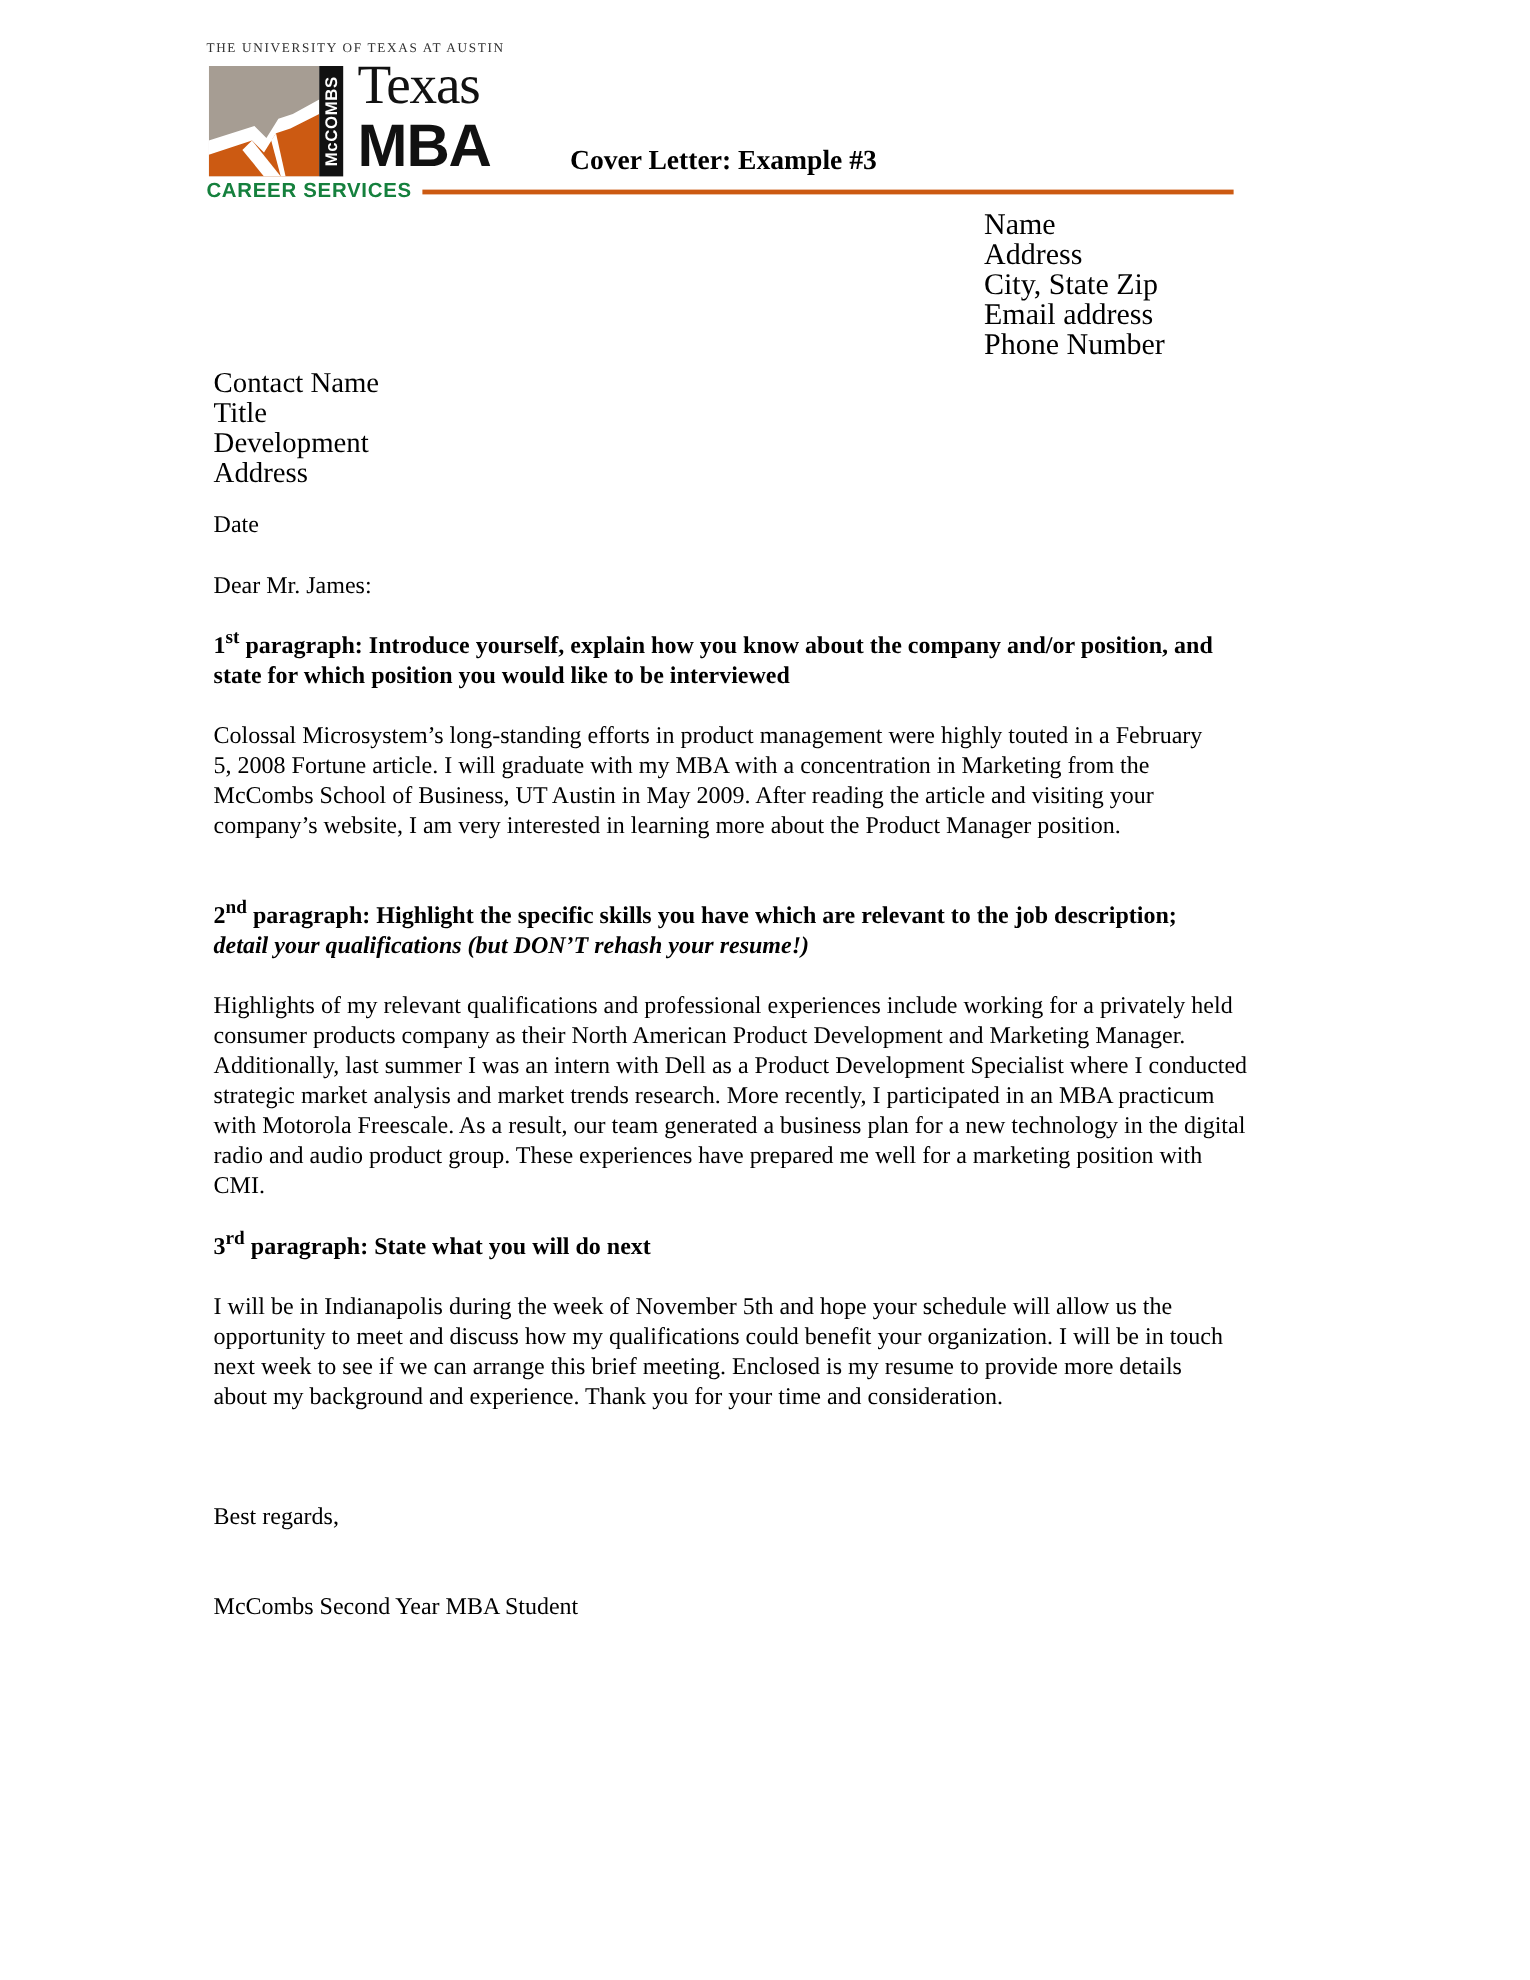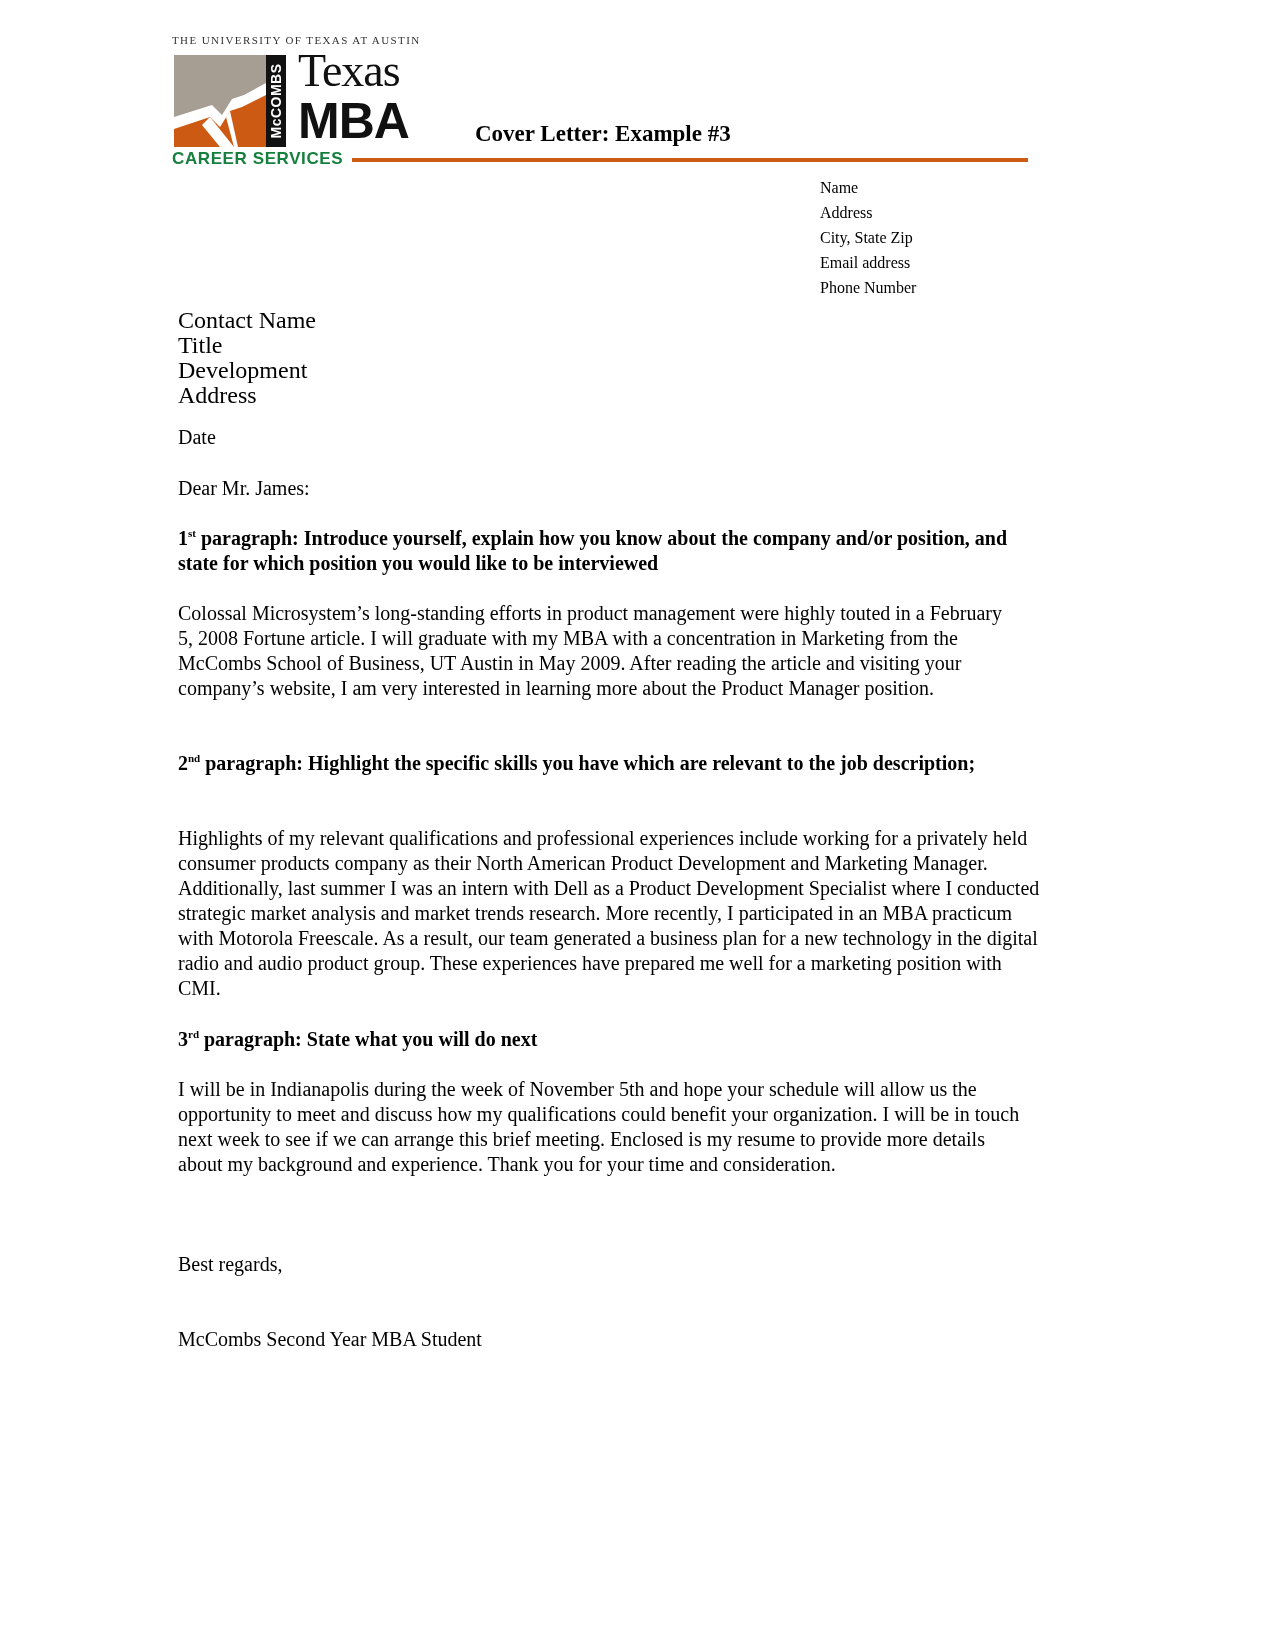--- a/index.html
+++ b/index.html
@@ -17,27 +17,27 @@
   .logo-texas { position: absolute; left: 126px; top: 14px; font-family: Liberation Serif, serif;
                 font-size: 46px; line-height: 46px; color: #111; letter-spacing: -1px; }
   .logo-mba { position: absolute; left: 126px; top: 62px; font-family: "Liberation Sans", sans-serif;
               font-weight: bold; font-size: 50px; line-height: 50px; color: #111; letter-spacing: -1px; }
   .logo-career { position: absolute; left: 0; top: 115px; font-family: "Liberation Sans", sans-serif;
                  font-weight: bold; font-size: 17px; color: #15803d; letter-spacing: 0.6px; white-space: nowrap; }
 
   .title { position: absolute; left: 475px; top: 121px; font-weight: bold; font-size: 23px; white-space: nowrap; }
   .rule { position: absolute; left: 352px; top: 158px; width: 676px; height: 4px; background: #cc5a12; }
 
-  .sender { position: absolute; left: 820px; top: 175px; font-size: 16px; line-height: 25px; }
+  .sender { position: absolute; left: 820px; top: 175px; font-size: 25px; line-height: 25px; }
   .recipient { position: absolute; left: 178px; top: 308px; font-size: 24px; line-height: 25px; }
   .line { display: block; white-space: nowrap; }
 
   .body-block { position: absolute; left: 178px; width: 870px; font-size: 20px; line-height: 25px; }
   .heading { font-weight: bold; }
-  .heading sup { font-size: 11px; vertical-align: 8px; line-height: 0; }
+  .heading sup { font-size: 16px; vertical-align: 8px; line-height: 0; }
   .ital { font-style: italic; font-weight: bold; }
 </style>
 </head>
 <body>
 
 <div class="logo">
   <div class="logo-univ">THE UNIVERSITY OF TEXAS AT AUSTIN</div>
   <div class="logo-mark">
     <svg width="92" height="92" viewBox="0 0 92 92">
       <rect x="0" y="0" width="92" height="92" fill="#a69d93"></rect>
@@ -72,20 +72,20 @@
   <span class="line">Address</span>
 </div>
 
 <div class="body-block" style="top:425px;">Date</div>
 
 <div class="body-block" style="top:476px;">Dear Mr. James:</div>
 
 <div class="body-block heading" style="top:526px; width:865px;"><span>1</span><sup>st</sup><span> paragraph: Introduce yourself, explain how you know about the company and/or position, and state for which position you would like to be interviewed</span></div>
 <div class="body-block" style="top:601px; width:825px;">Colossal Microsystem’s long-standing efforts in product management were highly touted in a February 5, 2008 Fortune article. I will graduate with my MBA with a concentration in Marketing from the McCombs School of Business, UT Austin in May 2009. After reading the article and visiting your company’s website, I am very interested in learning more about the Product Manager position.</div>
 
-<div class="body-block heading" style="top:751px; width:865px;"><span>2</span><sup>nd</sup><span> paragraph: Highlight the specific skills you have which are relevant to the job description;</span><br></div>
+<div class="body-block heading" style="top:751px; width:865px;"><span>2</span><sup>nd</sup><span> paragraph: Highlight the specific skills you have which are relevant to the job description;</span><br><span class="ital">detail your qualifications (but DON’T rehash your resume!)</span></div>
 <div class="body-block" style="top:826px; width:862px;">Highlights of my relevant qualifications and professional experiences include working for a privately held consumer products company as their North American Product Development and Marketing Manager. Additionally, last summer I was an intern with Dell as a Product Development Specialist where I conducted strategic market analysis and market trends research. More recently, I participated in an MBA practicum with Motorola Freescale. As a result, our team generated a business plan for a new technology in the digital radio and audio product group. These experiences have prepared me well for a marketing position with CMI.</div>
 
 <div class="body-block heading" style="top:1027px;"><span>3</span><sup>rd</sup><span> paragraph: State what you will do next</span></div>
 <div class="body-block" style="top:1077px; width:855px;">I will be in Indianapolis during the week of November 5th and hope your schedule will allow us the opportunity to meet and discuss how my qualifications could benefit your organization. I will be in touch next week to see if we can arrange this brief meeting. Enclosed is my resume to provide more details about my background and experience. Thank you for your time and consideration.</div>
 
 <div class="body-block" style="top:1252px;">Best regards,</div>
 <div class="body-block" style="top:1327px;">McCombs Second Year MBA Student</div>
 
 </body></html>

